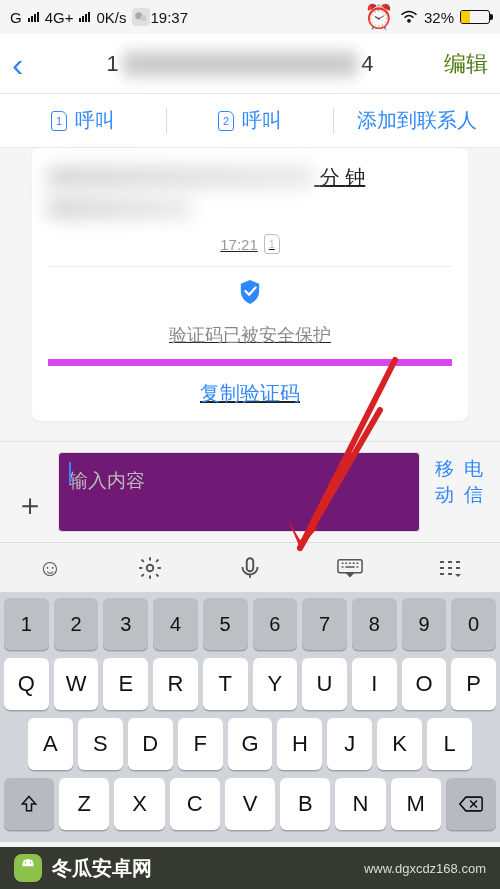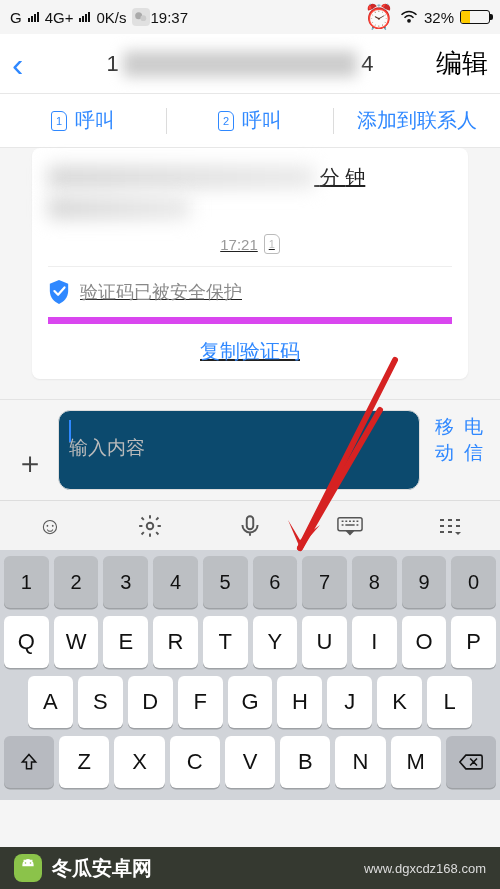--- a/index.html
+++ b/index.html
@@ -15,42 +15,42 @@
   .wechat-icon { width:18px; height:18px; border-radius:4px; background:#e0e0e0; display:inline-flex; align-items:center; justify-content:center;}
   .battery { width: 30px; height: 14px; border: 1px solid #111; border-radius: 3px; position: relative; display:inline-flex; align-items:center;}
   .battery::after { content:""; position:absolute; right:-4px; top:3px; width:3px; height:6px; background:#111; border-radius:0 2px 2px 0;}
   .battery .fill { height:100%; width:32%; background:#ffcc00; border-radius:2px 0 0 2px;}
 
   
   .nav { height: 60px; display:flex; align-items:center; padding:0 12px; border-bottom:1px solid #e7e7e7; background:#fff;}
   .back { color:#2f88ff; font-size:34px; line-height:1; width:40px;}
   .title { flex:1; text-align:center; font-size:22px; color:#333; position:relative; display:flex; align-items:center; justify-content:center; gap:4px;}
   .title .blur { filter: blur(7px); background:#ccc; color:transparent; border-radius:3px; padding:0 50px; }
-  .edit { color:#000000; font-size:26px; width:60px; text-align:right;}
+  .edit { color:#4d7c0f; font-size:22px; width:60px; text-align:right;}
 
   
   .tabs { height:54px; display:flex; align-items:center; background:#fff; border-bottom:1px solid #e7e7e7; font-size:20px; color:#2f88ff;}
   .tabs .tab { flex:1; display:flex; align-items:center; justify-content:center; gap:8px;}
   .tabs .sep { width:1px; height:26px; background:#dcdcdc;}
   .sim-ico { width:16px; height:20px; border:1.5px solid #2f88ff; border-radius:3px 3px 3px 3px; display:inline-flex; align-items:center; justify-content:center; font-size:11px; border-top-right-radius:6px;}
 
   
   .msg-area { padding: 0 32px 20px; background:#f5f5f5;text-decoration:underline;}
   .card { background:#fff; border-radius:8px; padding:14px 16px 0; box-shadow:0 1px 2px rgba(0,0,0,0.06);}
   .card .body { font-size:20px; line-height:1.55; color:#222;}
   .card .blur-block { filter: blur(9px); background:linear-gradient(90deg,#d5d5d5,#e8e8e8); color:transparent; border-radius:3px; display:inline;}
   .card .meta { text-align:right; font-size:15px; color:#999; padding:10px 0 12px; display:flex; justify-content:center; align-items:center; gap:6px;}
-  .card .protect { display:flex; align-items:center; gap:10px; color:#888; font-size:18px; padding:12px 0; border-top:1px solid #eee;}
+  .card .protect { display:flex; align-items:center; gap:18px; color:#888; font-size:18px; padding:12px 0; border-top:1px solid #eee;flex-direction:column;}
   .shield { width:22px; height:26px;}
   .card .copy { border-top:7px solid #d946ef; text-align:center; padding:14px 0; color:#2f88ff; font-size:20px;}
 
   
   .input-row { background:#f5f5f5; border-top:1px solid #e3e3e3; padding:10px 12px; display:flex; align-items:stretch; gap:10px;}
   .plus { width:36px; display:flex; align-items:flex-end; justify-content:center; font-size:30px; color:#444; padding-bottom:6px;}
-  .textbox { flex:1; background:#0c4a6e; border:1px solid #ddd; border-radius:12px; min-height:80px; padding:24px 10px; font-size:19px; color:#bbb; position:relative;}
+  .textbox { flex:1; background:#701a75; border:1px solid #ddd; border-radius:4px; min-height:80px; padding:15px 10px; font-size:19px; color:#bbb; position:relative;}
   .textbox .caret { position:absolute; left:10px; top:9px; width:2px; height:22px; background:#2f88ff;}
   .side-links { width:58px; display:flex; flex-direction:row; justify-content:space-between; color:#2f88ff; font-size:19px; text-align:center; padding:4px 0;}
 
   
   .kb-toolbar { height:50px; background:#f3f3f3; border-top:1px solid #ddd; display:flex; align-items:center; justify-content:space-around; color:#555;}
   .kb-toolbar svg, .kb-toolbar .glyph { width:26px; height:26px; }
   .glyph { font-size:24px; display:inline-flex; align-items:center; justify-content:center;}
 
   
   .keyboard { background:#d1d4d9; padding:6px 4px 4px; }

